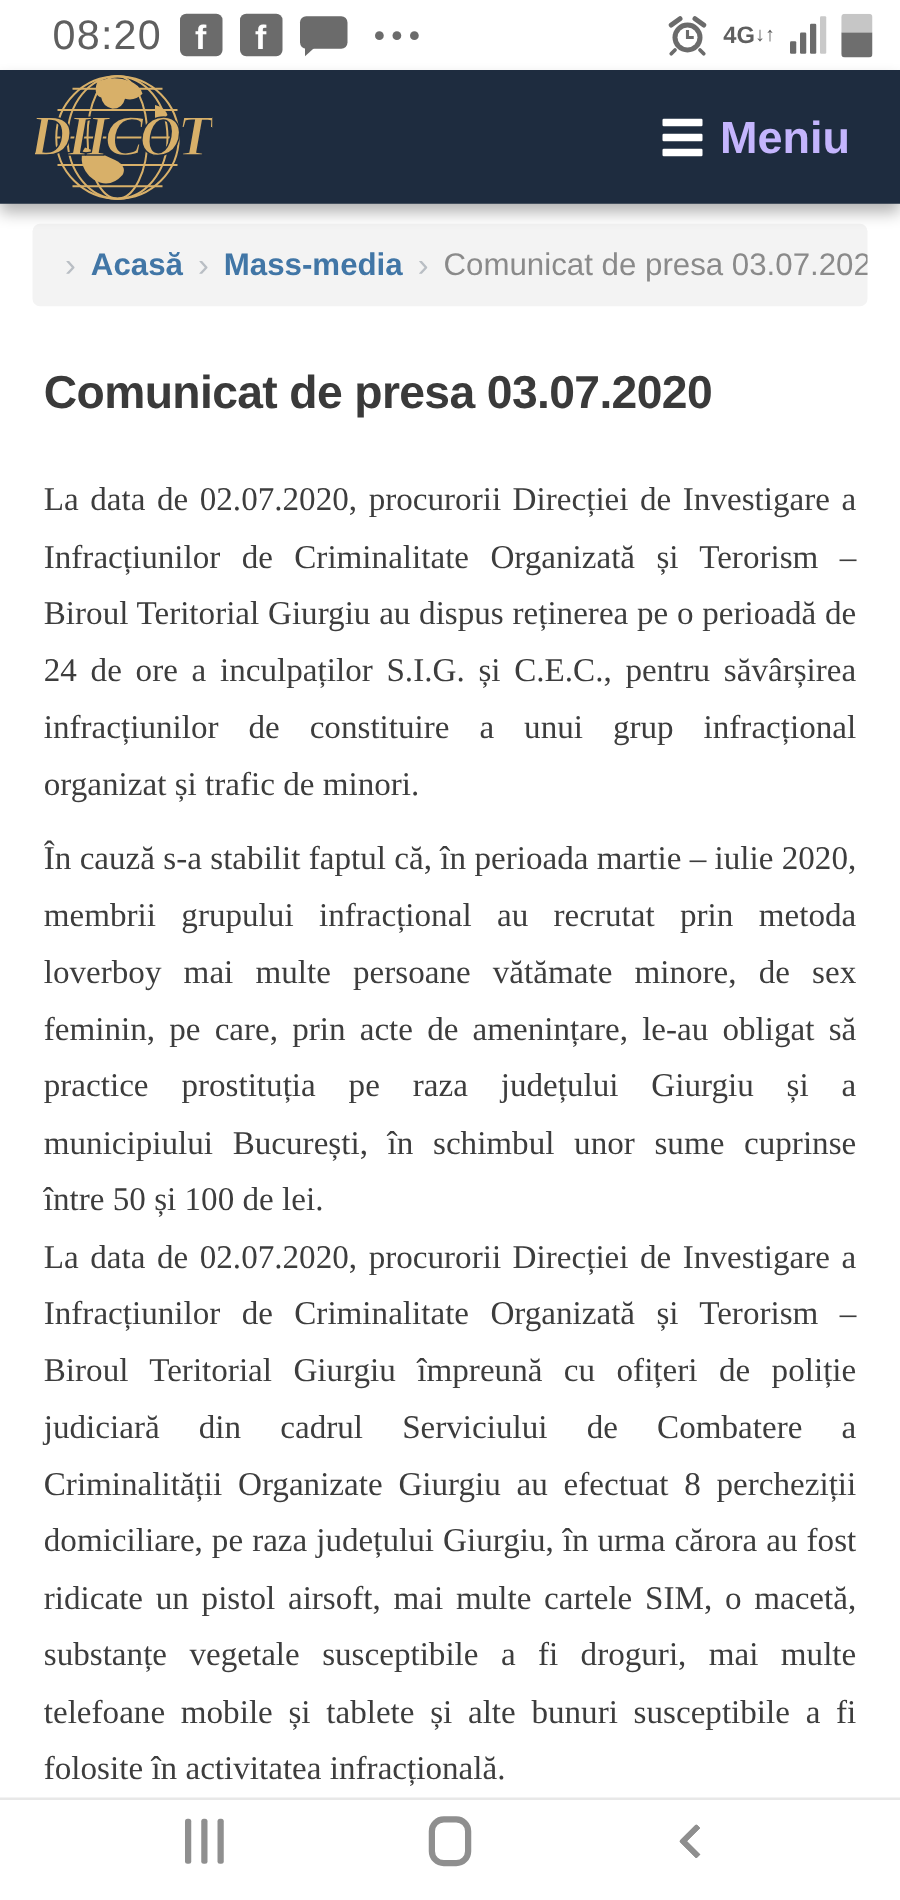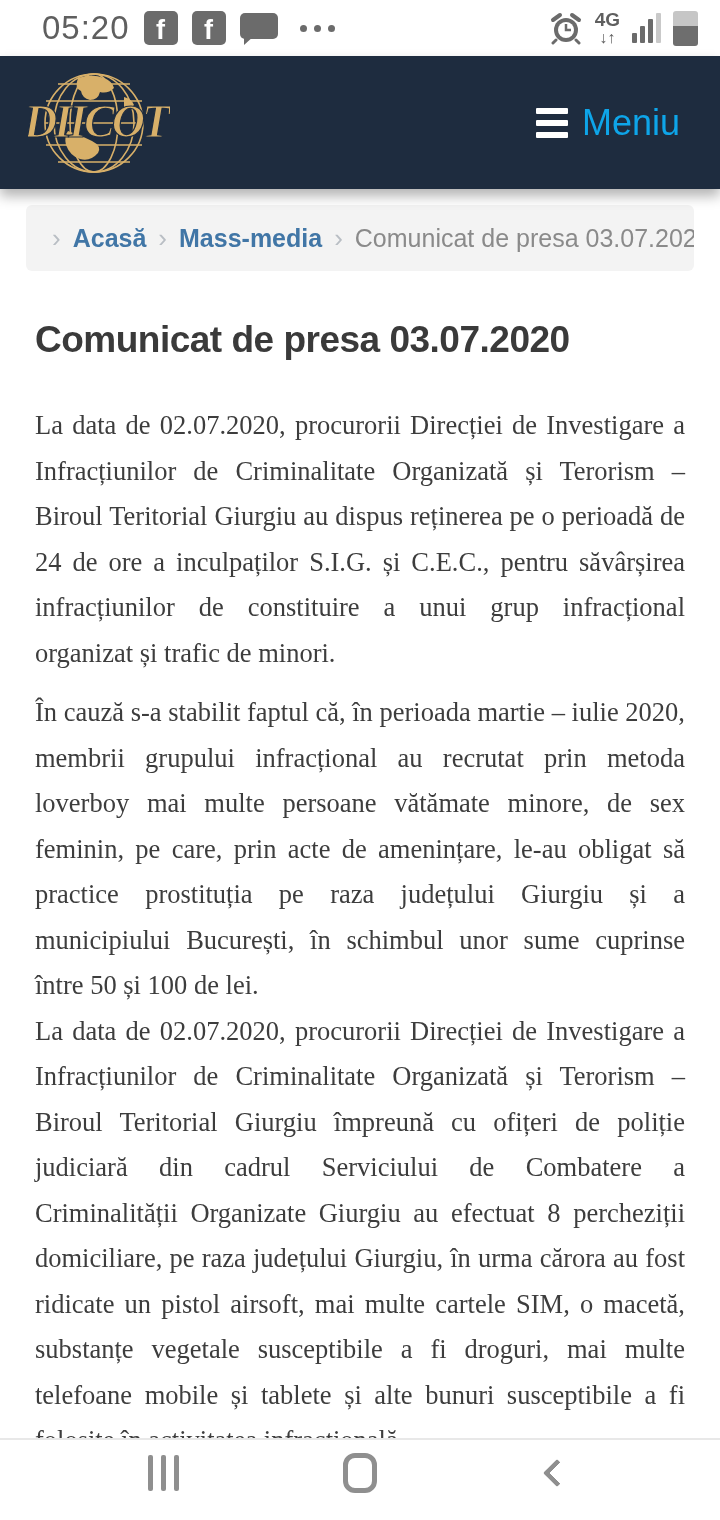--- a/index.html
+++ b/index.html
@@ -24,43 +24,43 @@
   .sb-chat{ position:relative; width:38px; height:34px; }
   .sb-chat .bubble{ position:absolute; top:2px; left:0; width:38px; height:26px; background:#6b6b6b; border-radius:5px; }
   .sb-chat .tail{ position:absolute; left:4px; top:25px; width:0; height:0;
     border-left:10px solid #6b6b6b; border-bottom:9px solid transparent; }
   .sb-chat .check{ position:absolute; right:-3px; bottom:-1px; width:14px; height:8px;
     border-left:3px solid #fff; border-bottom:3px solid #fff; transform:rotate(-45deg);
     background:transparent; }
   .sb-dots{ display:flex; gap:7px; margin-left:8px; }
   .sb-dots i{ width:7px; height:7px; border-radius:50%; background:#6b6b6b; }
   .sb-right{ display:flex; align-items:center; gap:12px; }
-  .sb-4g{ display:flex; flex-direction:column; align-items:center; line-height:1; color:#5f5f5f; }
+  .sb-4g{ display:flex; flex-direction:row; align-items:center; line-height:1; color:#5f5f5f; }
   .sb-4g .g{ font-size:19px; font-weight:bold; }
   .sb-4g .arrows{ font-size:16px; letter-spacing:0; margin-top:1px; }
   .sb-signal{ display:flex; align-items:flex-end; gap:3px; height:30px; }
   .sb-signal i{ width:5px; background:#6b6b6b; border-radius:1px; }
   .sb-signal i:nth-child(1){ height:10px; }
   .sb-signal i:nth-child(2){ height:17px; }
   .sb-signal i:nth-child(3){ height:24px; }
   .sb-signal i:nth-child(4){ height:30px; background:#c9c9c9; }
   .sb-batt{ position:relative; width:25px; height:35px; border-radius:3px; overflow:hidden; }
   .sb-batt .top{ position:absolute; top:0; left:0; right:0; height:45%; background:#c6c6c6; }
   .sb-batt .bot{ position:absolute; bottom:0; left:0; right:0; height:55%; background:#6e6e6e; }
   
   .app-header{
-    position:relative; height:133px; background:#1e2c3f;
+    position:relative; height:107px; background:#1e2c3f;
     display:flex; align-items:center; justify-content:space-between;
     padding:0 40px 0 28px; box-shadow:0 7px 12px rgba(0,0,0,.30); z-index:3;
   }
   .logo{ width:142px; height:104px; overflow:hidden; }
   .menu-btn{ display:flex; align-items:center; gap:14px; cursor:pointer; }
   .hamburger{ display:flex; flex-direction:column; gap:6px; }
   .hamburger i{ width:32px; height:6px; background:#ffffff; border-radius:1px; }
-  .menu-label{ color:#0ea5e9; font-size:36px; font-weight:400; }
+  .menu-label{ color:#c4b5fd; font-size:36px; font-weight:700; }
   
   .breadcrumb{
     margin:16px 26px 0; height:66px; background:#f3f3f3; border-radius:6px;
     display:flex; align-items:center; padding:0 14px; gap:12px;
     font-size:25px; white-space:nowrap; overflow:hidden;
   }
   .bc-sep{ color:#b9bec4; font-size:26px; }
   .bc-link{ color:#4176a6; text-decoration:none;font-weight:bold; }
   .bc-current{ color:#8a8a8a; }
   .home-ico{ width:26px; height:26px; display:block; }
@@ -87,21 +87,21 @@
   .ico-home{ width:34px; height:40px; border:5px solid #8f8f8f; border-radius:12px; }
   .ico-back{ width:20px; height:20px; border-left:5px solid #8f8f8f; border-bottom:5px solid #8f8f8f; transform:rotate(45deg); border-radius:2px; }
 </style>
 </head>
 <body>
 
 <div class="screen">
 
   <div class="status-bar">
     <div class="sb-left">
-      <span class="sb-time">05:20</span>
+      <span class="sb-time">08:20</span>
       <span class="sb-fb">f</span>
       <span class="sb-fb">f</span>
       <span class="sb-chat">
         <span class="bubble"></span>
           <span class="tail"></span>
           <span class="check"></span>
       </span>
       <span class="sb-dots">
           <i></i>
           <i></i>

